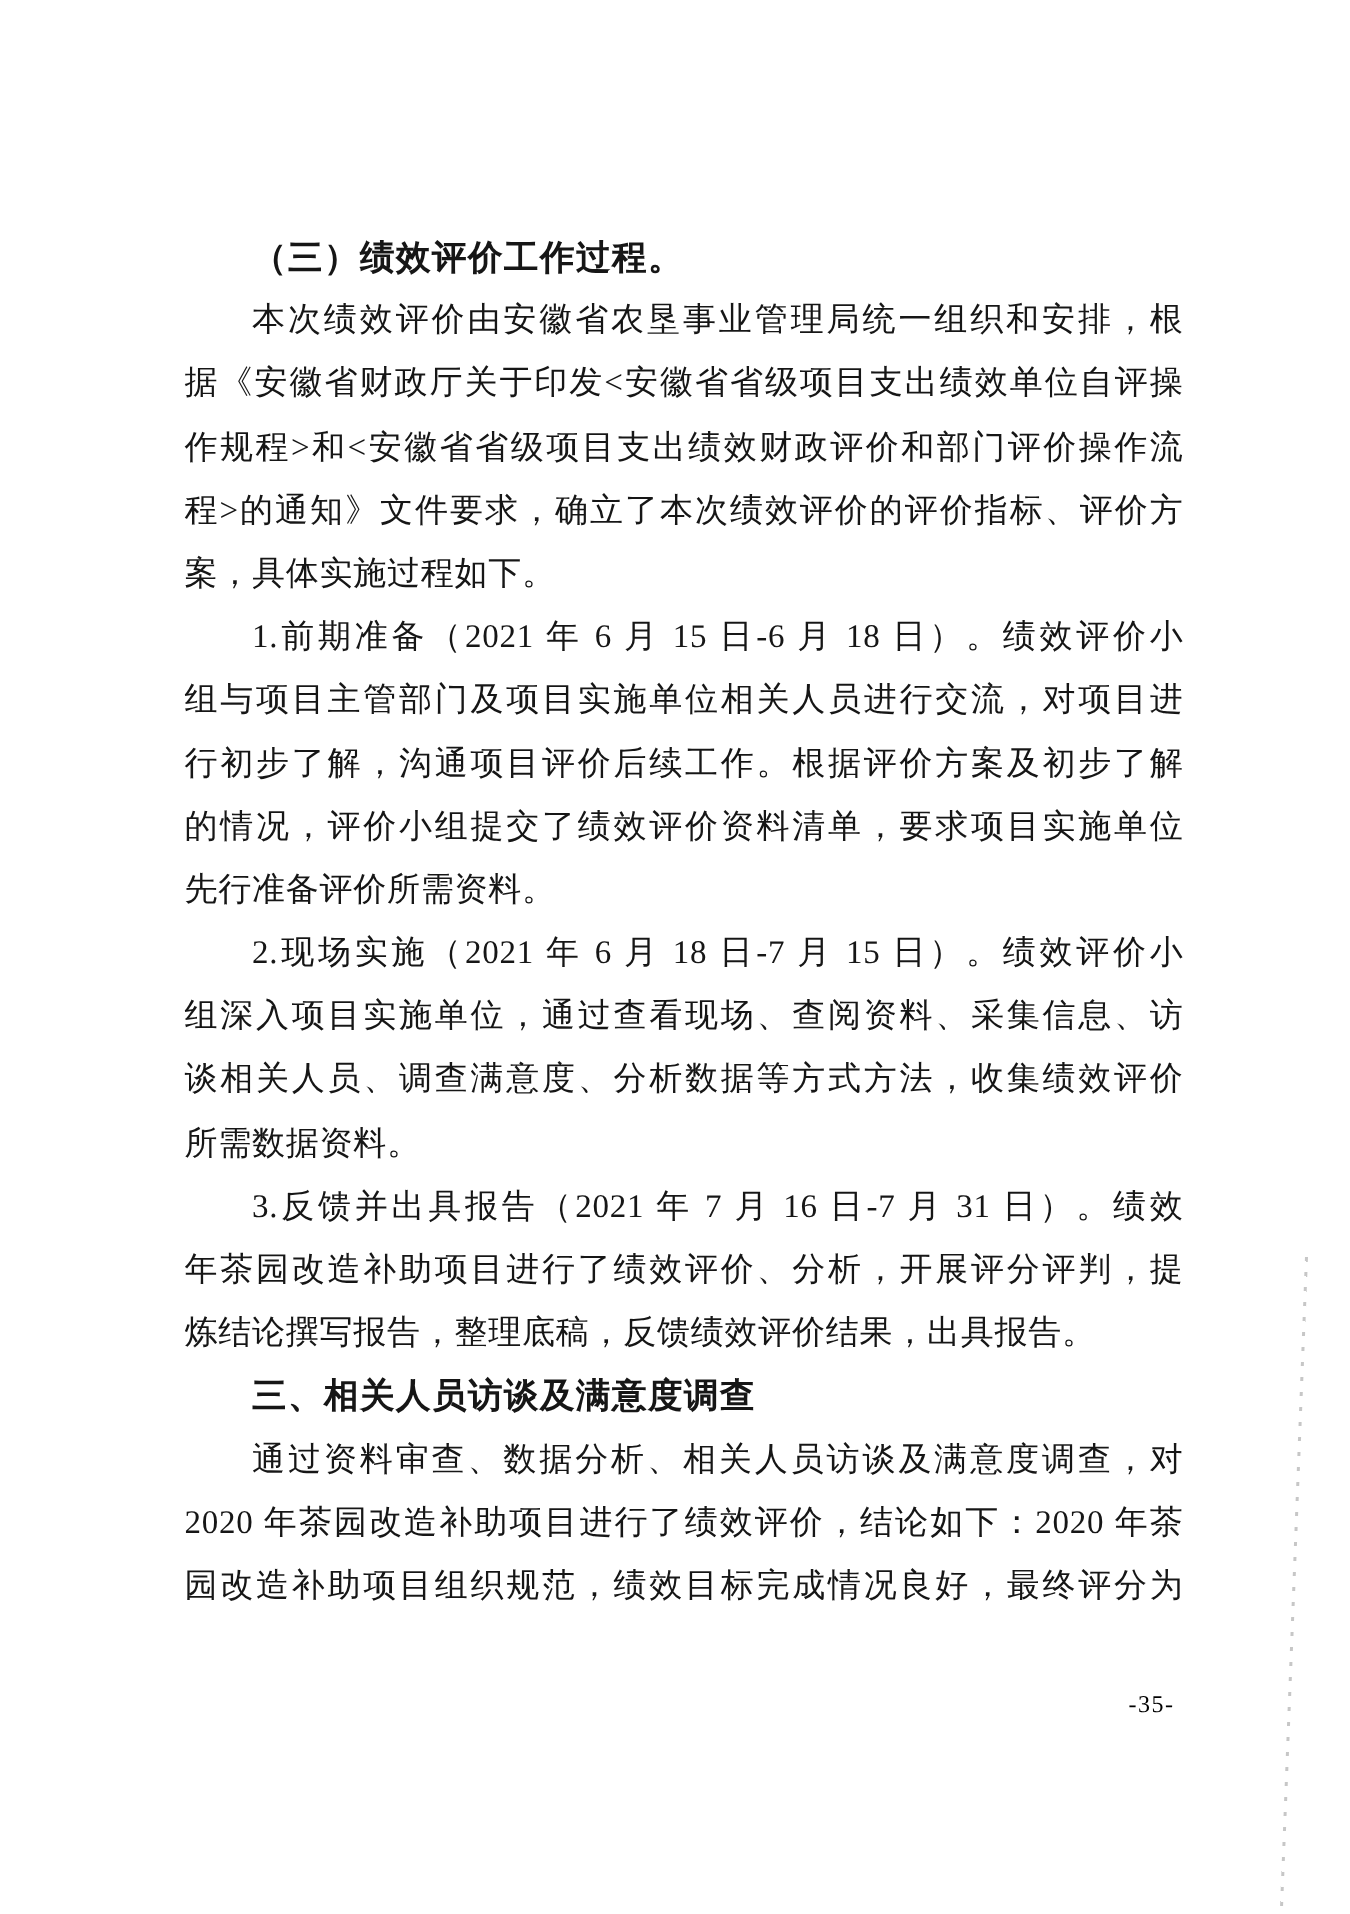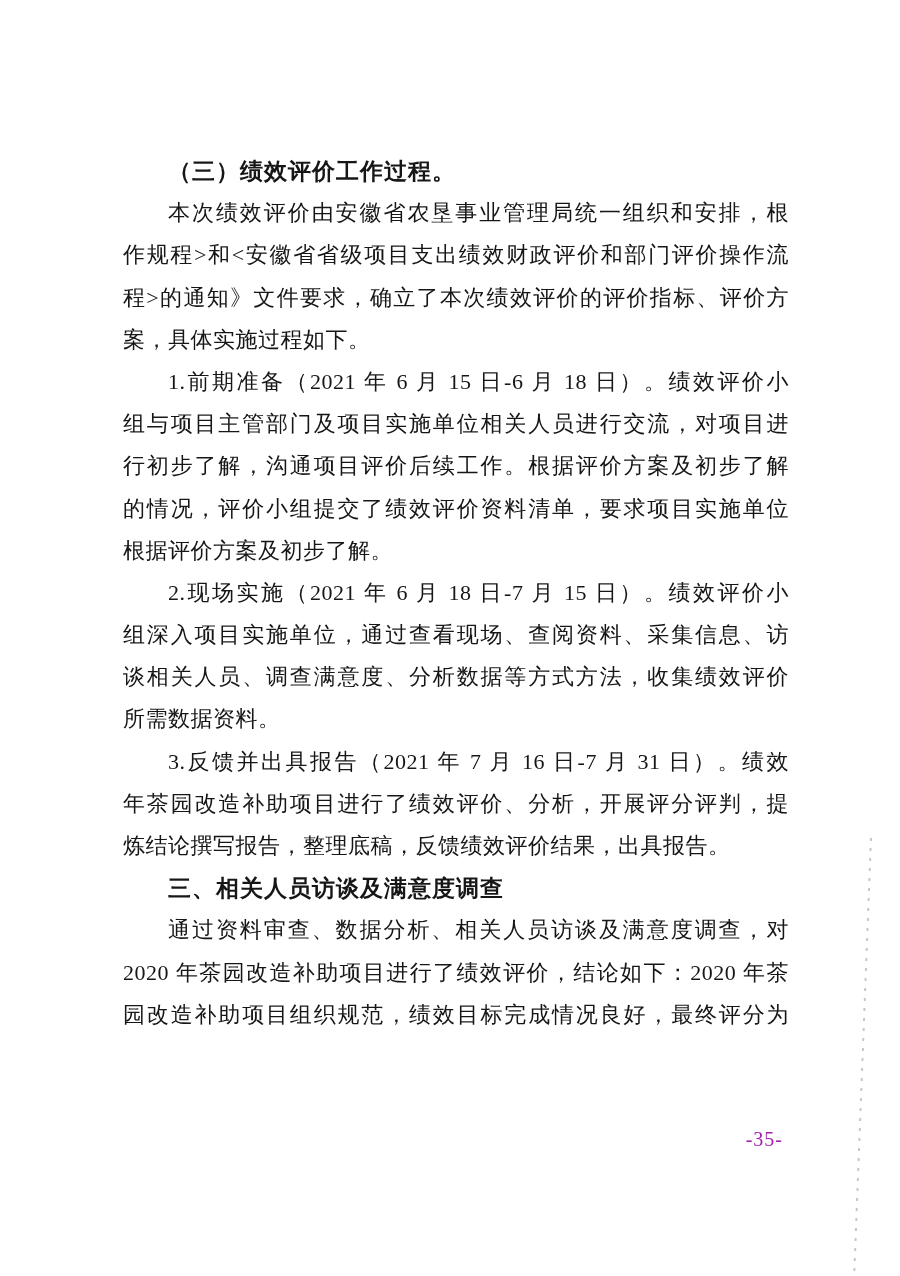--- a/index.html
+++ b/index.html
@@ -45,23 +45,23 @@
     font-size: 23px;
     text-align: left;
     text-align-last: left;
     text-indent: 45px;
     letter-spacing: 1px;
   }
   .pagenum {
     position: absolute;
     top: 1128px;
     right: 117px;
-    font-size: 20px;
+    font-size: 16px;
     letter-spacing: 1px;
-    color: #a21caf;
+    color: #000000;
     font-family: "Liberation Serif", "DejaVu Serif", serif;
   }
   .artifact {
     position: absolute;
     left: 870px;
     top: 838px;
     width: 2px;
     height: 438px;
     background: repeating-linear-gradient(
       to bottom,
@@ -74,29 +74,30 @@
 </style>
 </head>
 <body>
 
 <div class="page">
   <div class="textblock">
 
     <div class="line heading">（三）绩效评价工作过程。</div>
 
     <div class="line first">本次绩效评价由安徽省农垦事业管理局统一组织和安排，根</div>
+    <div class="line">据《安徽省财政厅关于印发&lt;安徽省省级项目支出绩效单位自评操</div>
     <div class="line">作规程&gt;和&lt;安徽省省级项目支出绩效财政评价和部门评价操作流</div>
     <div class="line">程&gt;的通知》文件要求，确立了本次绩效评价的评价指标、评价方</div>
     <div class="line last">案，具体实施过程如下。</div>
 
     <div class="line first">1.前期准备（2021 年 6 月 15 日-6 月 18 日）。绩效评价小</div>
     <div class="line">组与项目主管部门及项目实施单位相关人员进行交流，对项目进</div>
     <div class="line">行初步了解，沟通项目评价后续工作。根据评价方案及初步了解</div>
     <div class="line">的情况，评价小组提交了绩效评价资料清单，要求项目实施单位</div>
-    <div class="line last">根据评价方案及初步了解。</div>
+    <div class="line last">先行准备评价所需资料。</div>
 
     <div class="line first">2.现场实施（2021 年 6 月 18 日-7 月 15 日）。绩效评价小</div>
     <div class="line">组深入项目实施单位，通过查看现场、查阅资料、采集信息、访</div>
     <div class="line">谈相关人员、调查满意度、分析数据等方式方法，收集绩效评价</div>
     <div class="line last">所需数据资料。</div>
 
     <div class="line first">3.反馈并出具报告（2021 年 7 月 16 日-7 月 31 日）。绩效</div>
     <div class="line">年茶园改造补助项目进行了绩效评价、分析，开展评分评判，提</div>
     <div class="line last">炼结论撰写报告，整理底稿，反馈绩效评价结果，出具报告。</div>
 

